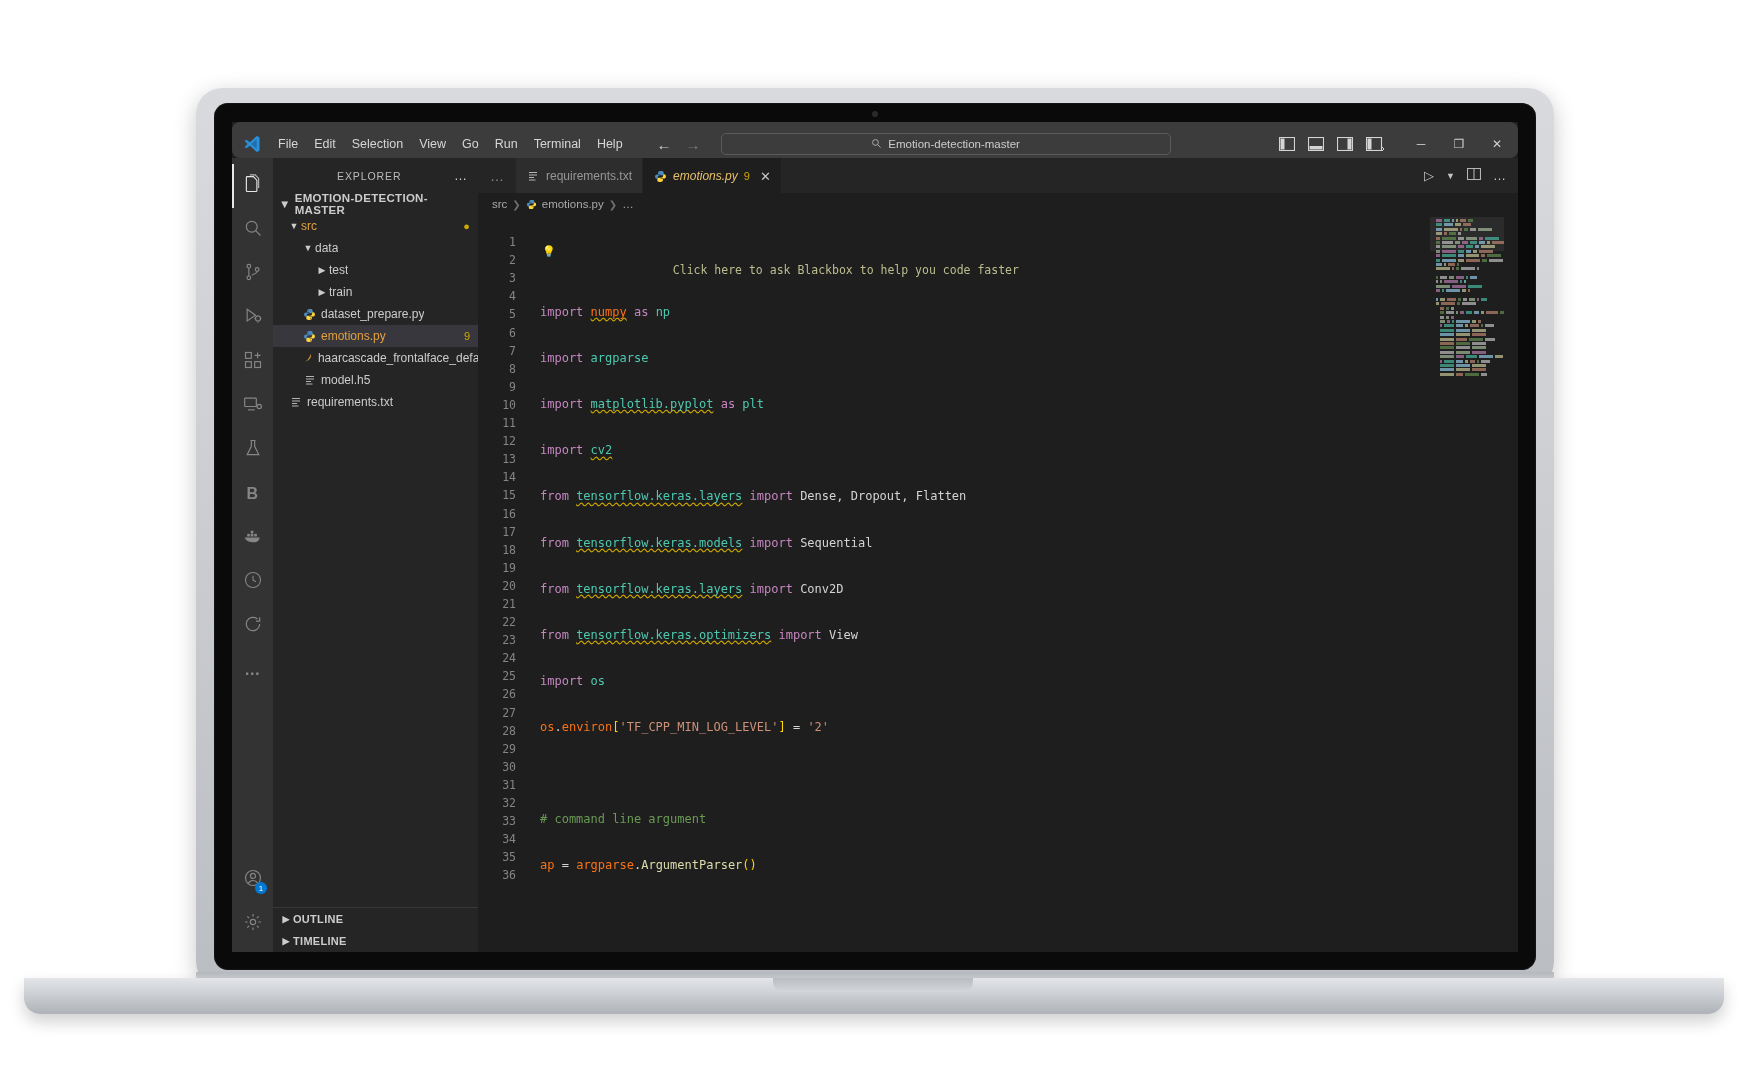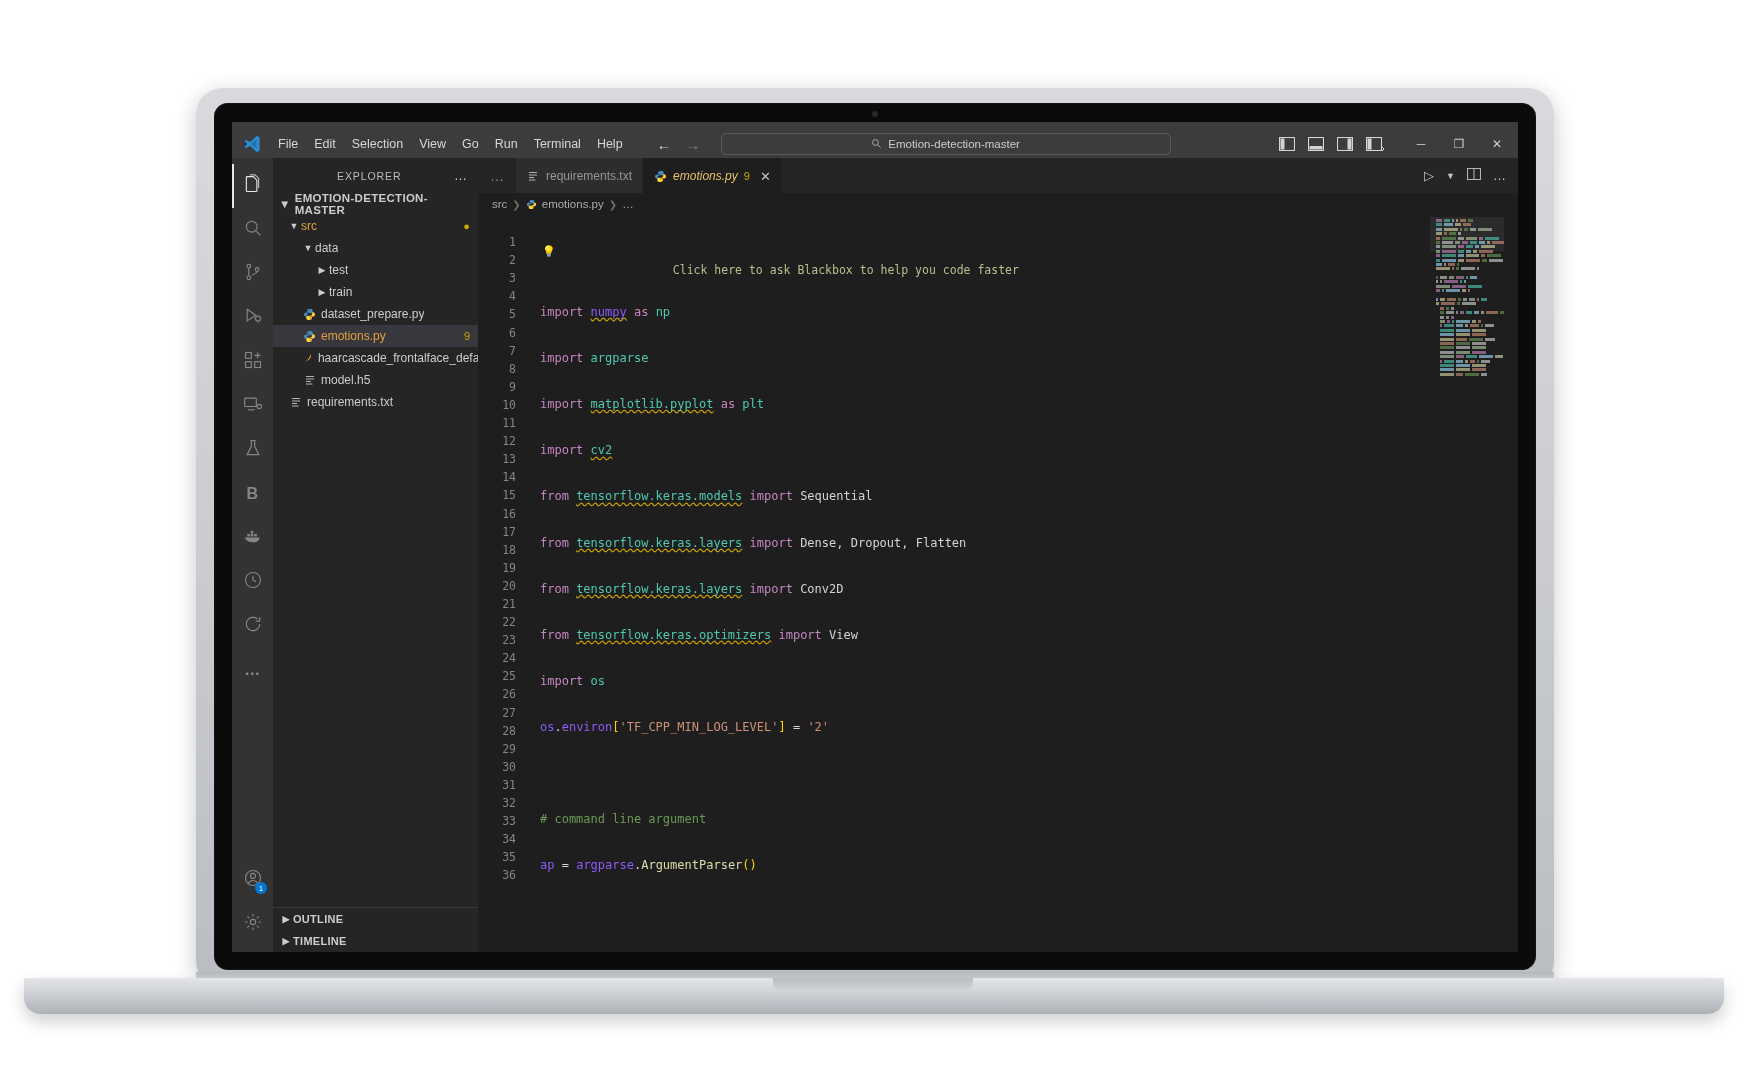--- a/index.html
+++ b/index.html
@@ -57,21 +57,21 @@
     width: 1358px; height: 10px;
     background: linear-gradient(180deg,#b5b8bd,#d7d9dd);
     border-radius: 0 0 6px 6px;
   }
 
   
   .vscode { position: relative; width: 100%; height: 100%; background: #1e1e1e; display: flex; flex-direction: column; }
 
   .titlebar {
     height: 36px; background: #3c3c3c; display: flex; align-items: center;
-    padding: 8px 2px 0 8px; flex: 0 0 36px; color: #cccccc; font-size: 12px;
+    padding: 8px 2px 0 8px; flex: 0 0 36px; color: #cccccc; font-size: 12px; border-radius: 8px;
   }
   .vs-logo { width: 20px; height: 20px; margin: 0 8px 0 2px; flex: 0 0 20px; }
   .menu { display: flex; align-items: center; gap: 0px; }
   .menu-item { padding: 4px 8px; font-size: 12.5px; color: #d6d6d6; white-space: nowrap; cursor: default; }
   .nav-arrows { display: flex; align-items: center; gap: 14px; margin-left: 26px; color: #cfcfcf; }
   .nav-arrows span { font-size: 15px; line-height: 1; }
   .nav-arrows .fwd { color: #7a7a7a; }
   .cmd-center {
     flex: 0 0 auto; width: 450px; height: 22px; margin-left: 20px;
     background: #3c3c3c; border: 1px solid #5a5a5a; border-radius: 5px;
@@ -164,21 +164,21 @@
     color: #d4d4d4; white-space: pre; overflow: hidden; padding-left: 10px;
   }
   .ln { height: 18.1px; line-height: 18.1px; }
   .gln { height: 18.1px; line-height: 18.1px; }
   .hint-line { height: 18.1px; line-height: 18.1px; font-size: 11.5px; color: #bdbd8f; padding-left: 22px; position: relative; }
   .bulb { position: absolute; left: 2px; top: 0; color: #f1c40f; font-size: 11px; }
 
   
   .k   { color: #c586c0; }  
   .mod2{ color: #4ec9b0; }  
-  .id  { color: #8b5cf6; }  
+  .id  { color: #f97316; }  
   .fn  { color: #dcdcaa; }  
   .st  { color: #ce9178; }  
   .cm  { color: #6a9955; }  
   .op  { color: #d4d4d4; }
   .br1 { color: #ffd700; }
   .squig { text-decoration: underline wavy #cca700; text-decoration-skip-ink: none; }
 
   .minimap {
     position: absolute; right: 14px; top: 0; width: 74px; height: 100%;
     background: #1e1e1e; padding-top: 4px;
@@ -582,22 +582,22 @@
 
             <div class="code">
               <div class="hint-line">
                 <span class="bulb">💡</span><span>Click here to ask Blackbox to help you code faster</span>
               </div>
 
               <div class="ln"><span class="k">import</span> <span class="id squig">numpy</span> <span class="k">as</span> <span class="mod2">np</span></div>
               <div class="ln"><span class="k">import</span> <span class="mod2">argparse</span></div>
               <div class="ln"><span class="k">import</span> <span class="mod2 squig">matplotlib.pyplot</span> <span class="k">as</span> <span class="mod2">plt</span></div>
               <div class="ln"><span class="k">import</span> <span class="mod2 squig">cv2</span></div>
+              <div class="ln"><span class="k">from</span> <span class="mod2 squig">tensorflow.keras.layers</span> <span class="k">import</span> <span class="op">Dense, Dropout, Flatten</span></div>
               <div class="ln"><span class="k">from</span> <span class="mod2 squig">tensorflow.keras.models</span> <span class="k">import</span> <span class="op">Sequential</span></div>
-              <div class="ln"><span class="k">from</span> <span class="mod2 squig">tensorflow.keras.layers</span> <span class="k">import</span> <span class="op">Dense, Dropout, Flatten</span></div>
               <div class="ln"><span class="k">from</span> <span class="mod2 squig">tensorflow.keras.layers</span> <span class="k">import</span> <span class="op">Conv2D</span></div>
               <div class="ln"><span class="k">from</span> <span class="mod2 squig">tensorflow.keras.optimizers</span> <span class="k">import</span> <span class="op">View</span></div>
               <div class="ln"><span class="k">import</span> <span class="mod2">os</span></div>
               <div class="ln"><span class="id">os</span><span class="op">.</span><span class="id">environ</span><span class="br1">[</span><span class="st">'TF_CPP_MIN_LOG_LEVEL'</span><span class="br1">]</span> <span class="op">=</span> <span class="st">'2'</span></div>
               <div class="ln">&nbsp;</div>
               <div class="ln"><span class="cm"># command line argument</span></div>
               <div class="ln"><span class="id">ap</span> <span class="op">=</span> <span class="id">argparse</span><span class="op">.</span><span class="fn">ArgumentParser</span><span class="br1">()</span></div>
               
               
               

